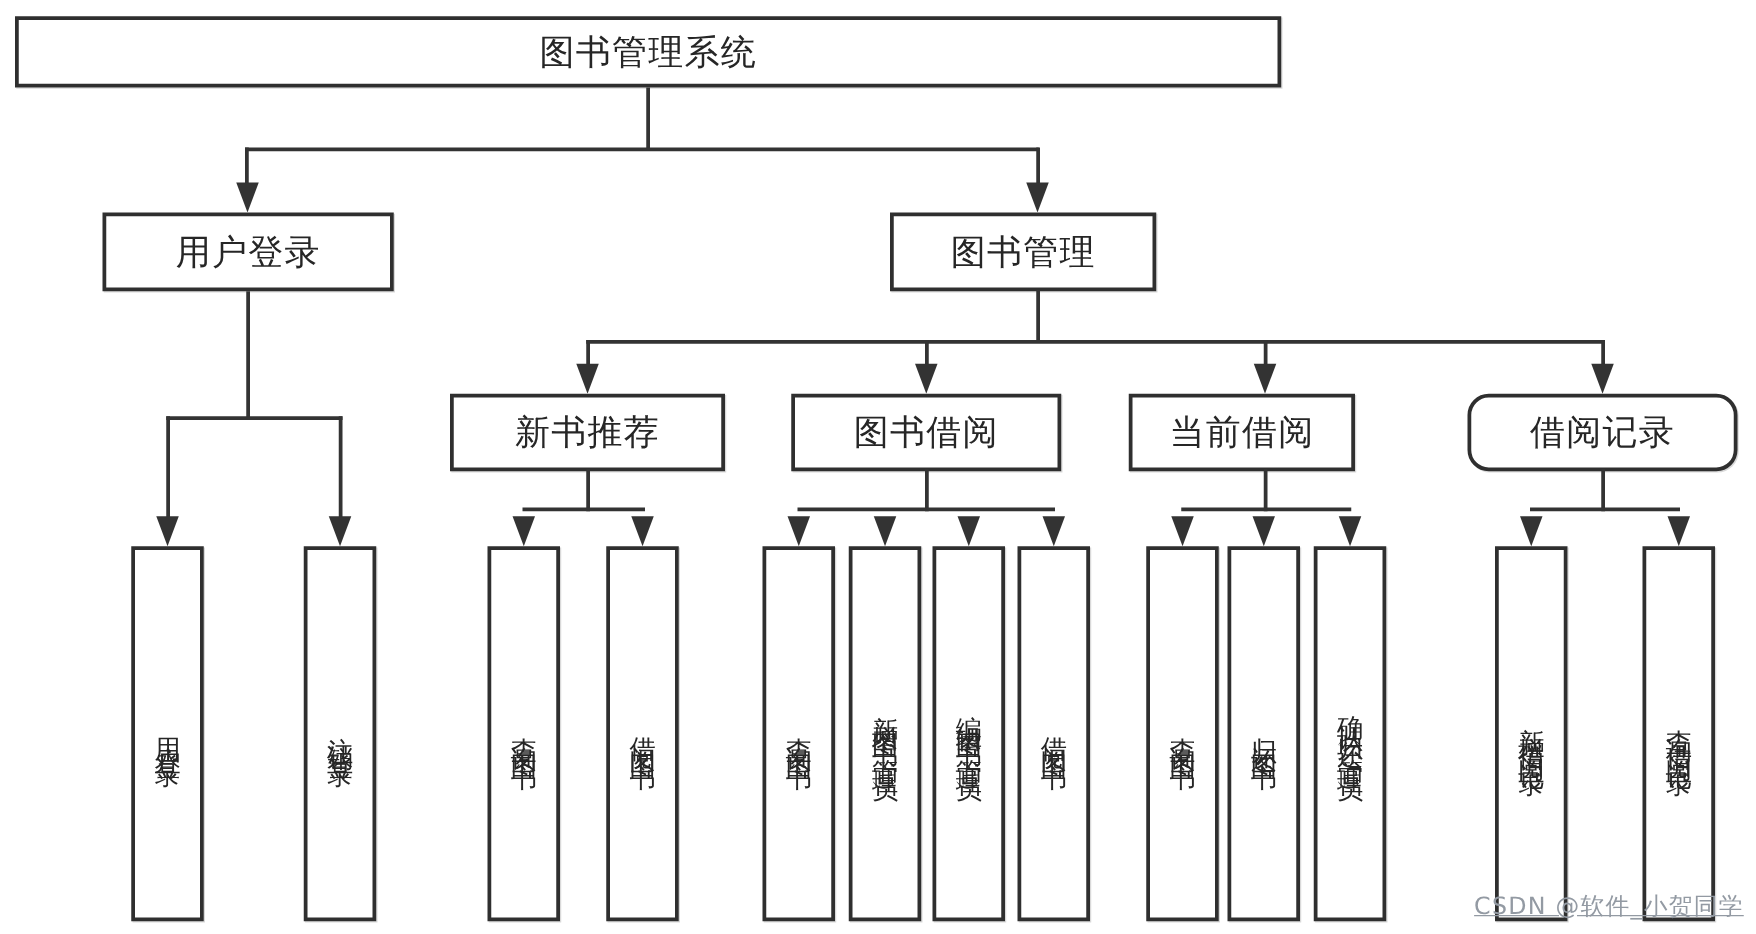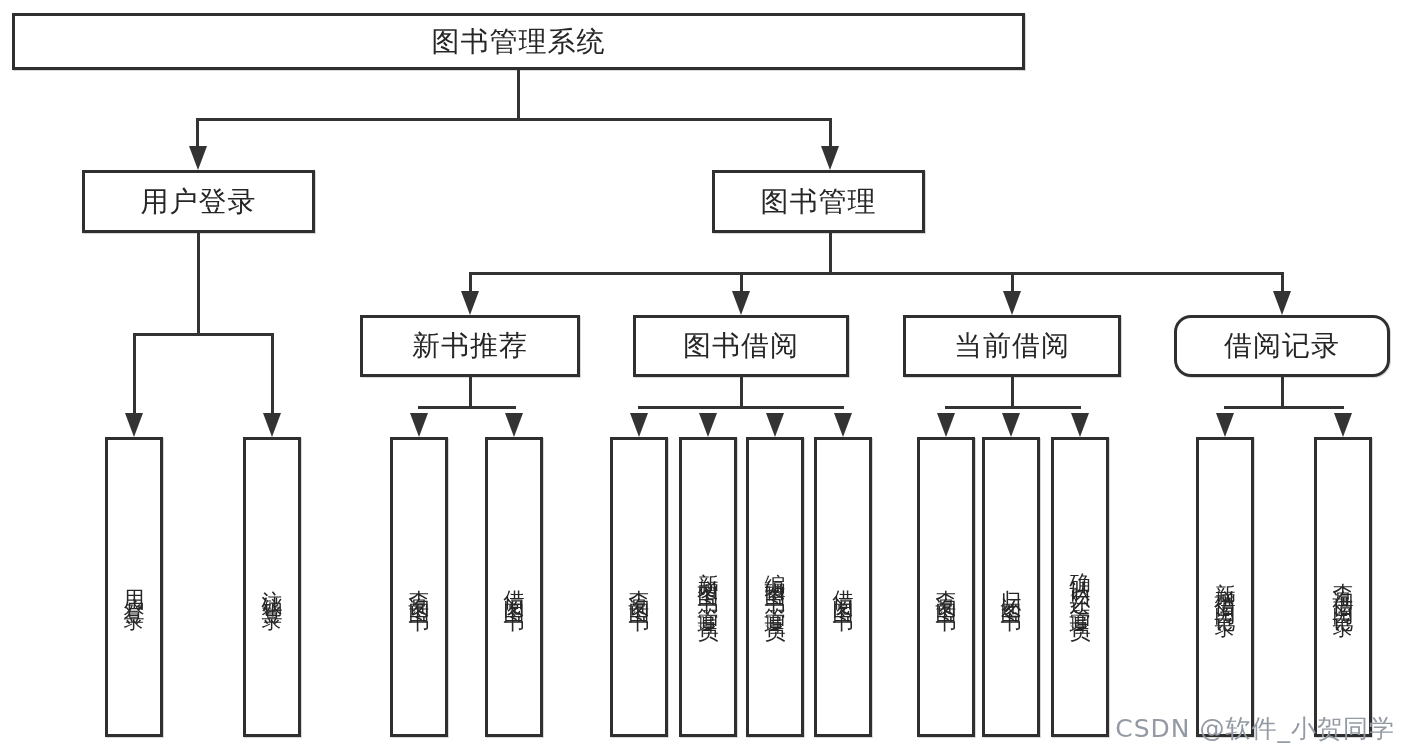--- a/index.html
+++ b/index.html
@@ -51,24 +51,25 @@
   .h { position: absolute; height: 3px; background: var(--line); }
   .arr {
     position: absolute; width: 0; height: 0;
     border-left: 9px solid transparent;
     border-right: 9px solid transparent;
     border-top: 24px solid var(--line);
   }
   .watermark {
     position: absolute;
     right: 10px; top: 712px;
-    font-size: 25px;
+    font-size: 19px;
     color: var(--watermark);
     letter-spacing: 1px;
     z-index: 5;
+    text-decoration: underline;
   }
 </style>
 </head>
 <body>
 
 <div class="canvas">
 
   <div class="node" style="left:12px; top:13px; width:1013px; height:57px;">
     <span>图书管理系统</span>
   </div>
@@ -104,21 +105,21 @@
   <div class="arr" style="left:732px; top:291px;"></div>
   <div class="arr" style="left:1003px; top:291px;"></div>
   <div class="arr" style="left:1273px; top:291px;"></div>
 
   <div class="node" style="left:633px; top:315px; width:216px; height:62px;">
     <span>图书借阅</span>
   </div>
   <div class="node" style="left:360px; top:315px; width:220px; height:62px;">
     <span>新书推荐</span>
   </div>
-  <div class="node" style="left:903px; top:315px; width:218px; height:62px;">
+  <div class="node" style="left:903px; top:315px; width:181px; height:62px;">
     <span>当前借阅</span>
   </div>
   <div class="node" style="left:1174px; top:315px; width:216px; height:62px;border-radius:17px;">
     <span>借阅记录</span>
   </div>
 
   <div class="v" style="left:469px; top:375px; height:34px;"></div>
   <div class="h" style="left:418px; top:406px; width:98px;"></div>
   <div class="arr" style="left:410px; top:413px;"></div>
   <div class="arr" style="left:505px; top:413px;"></div>

